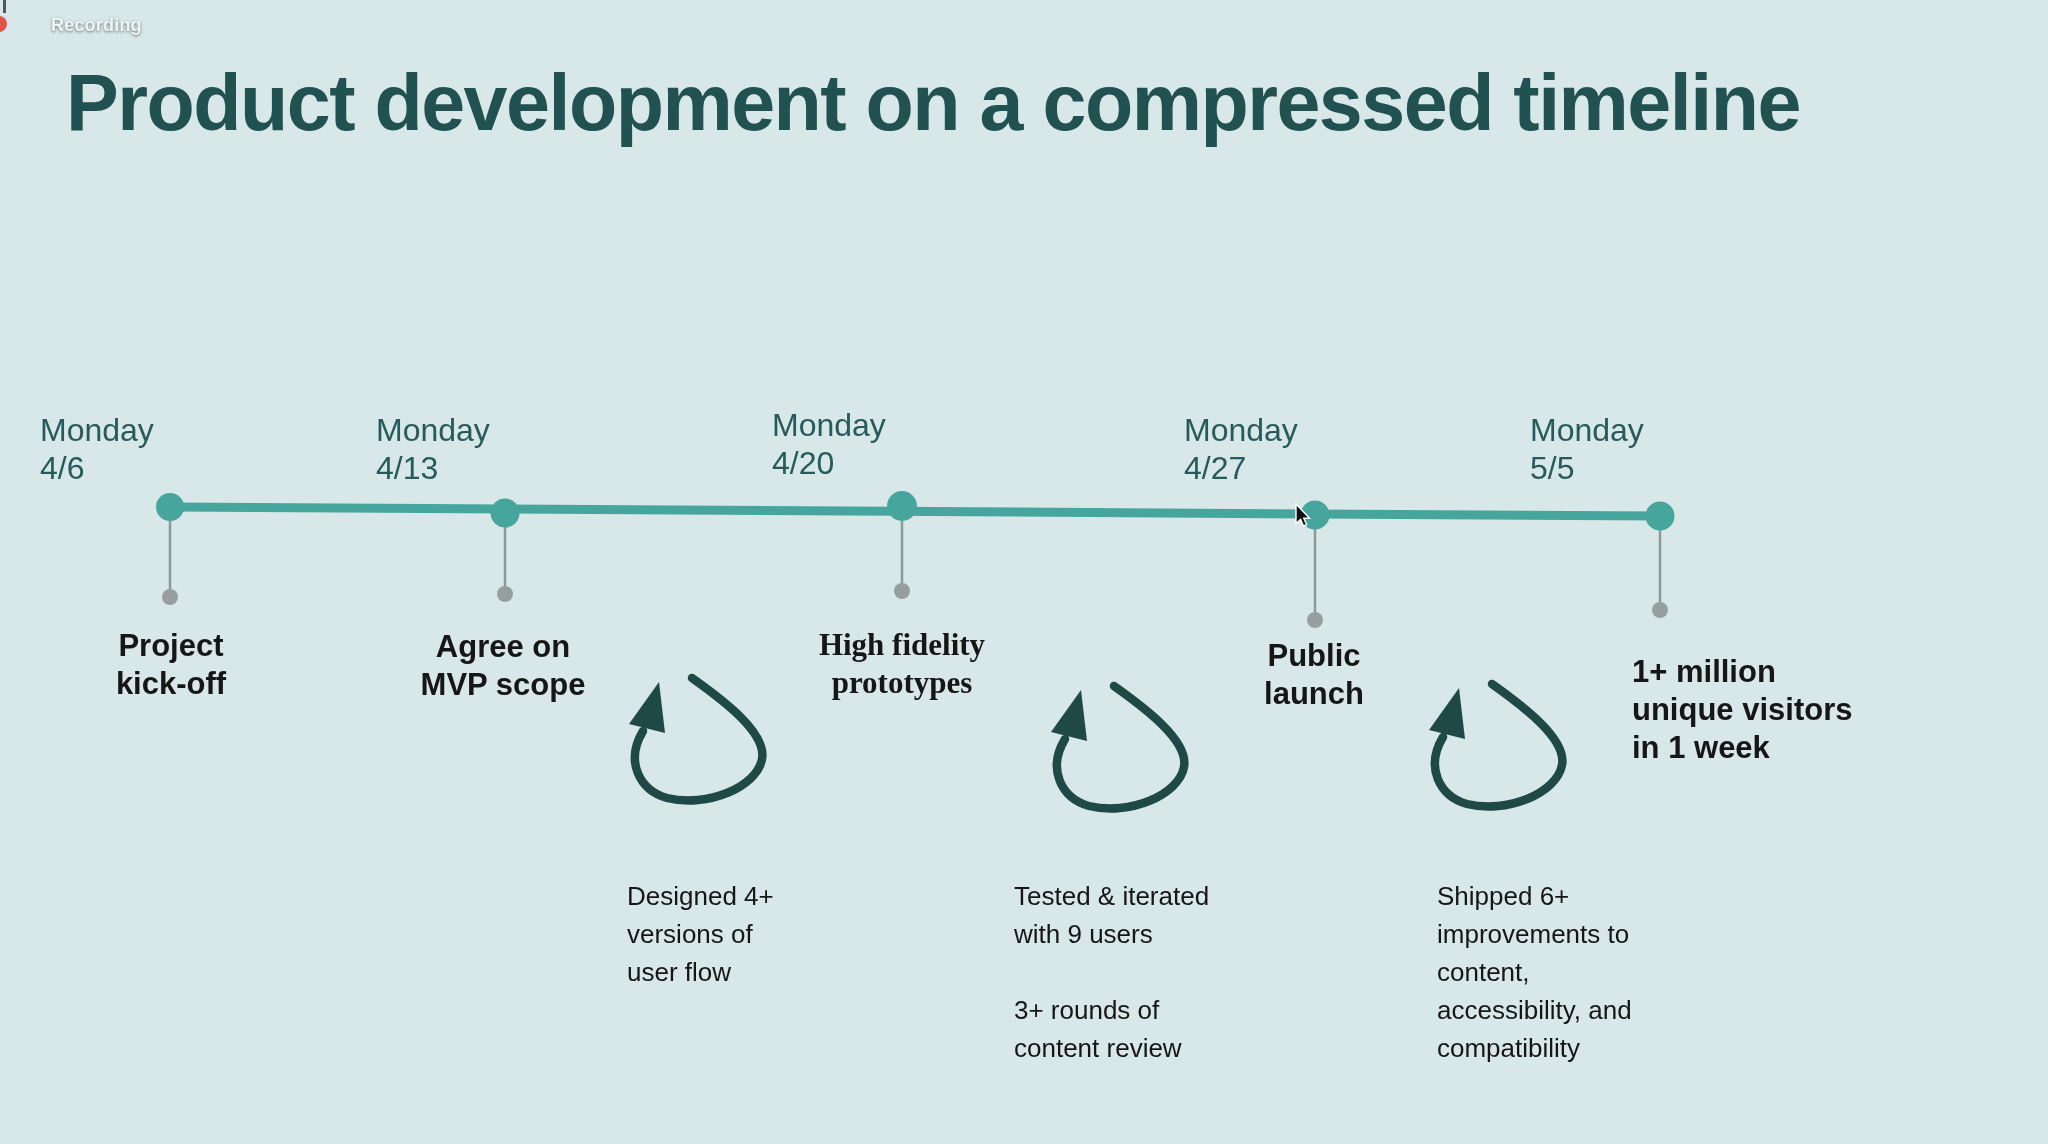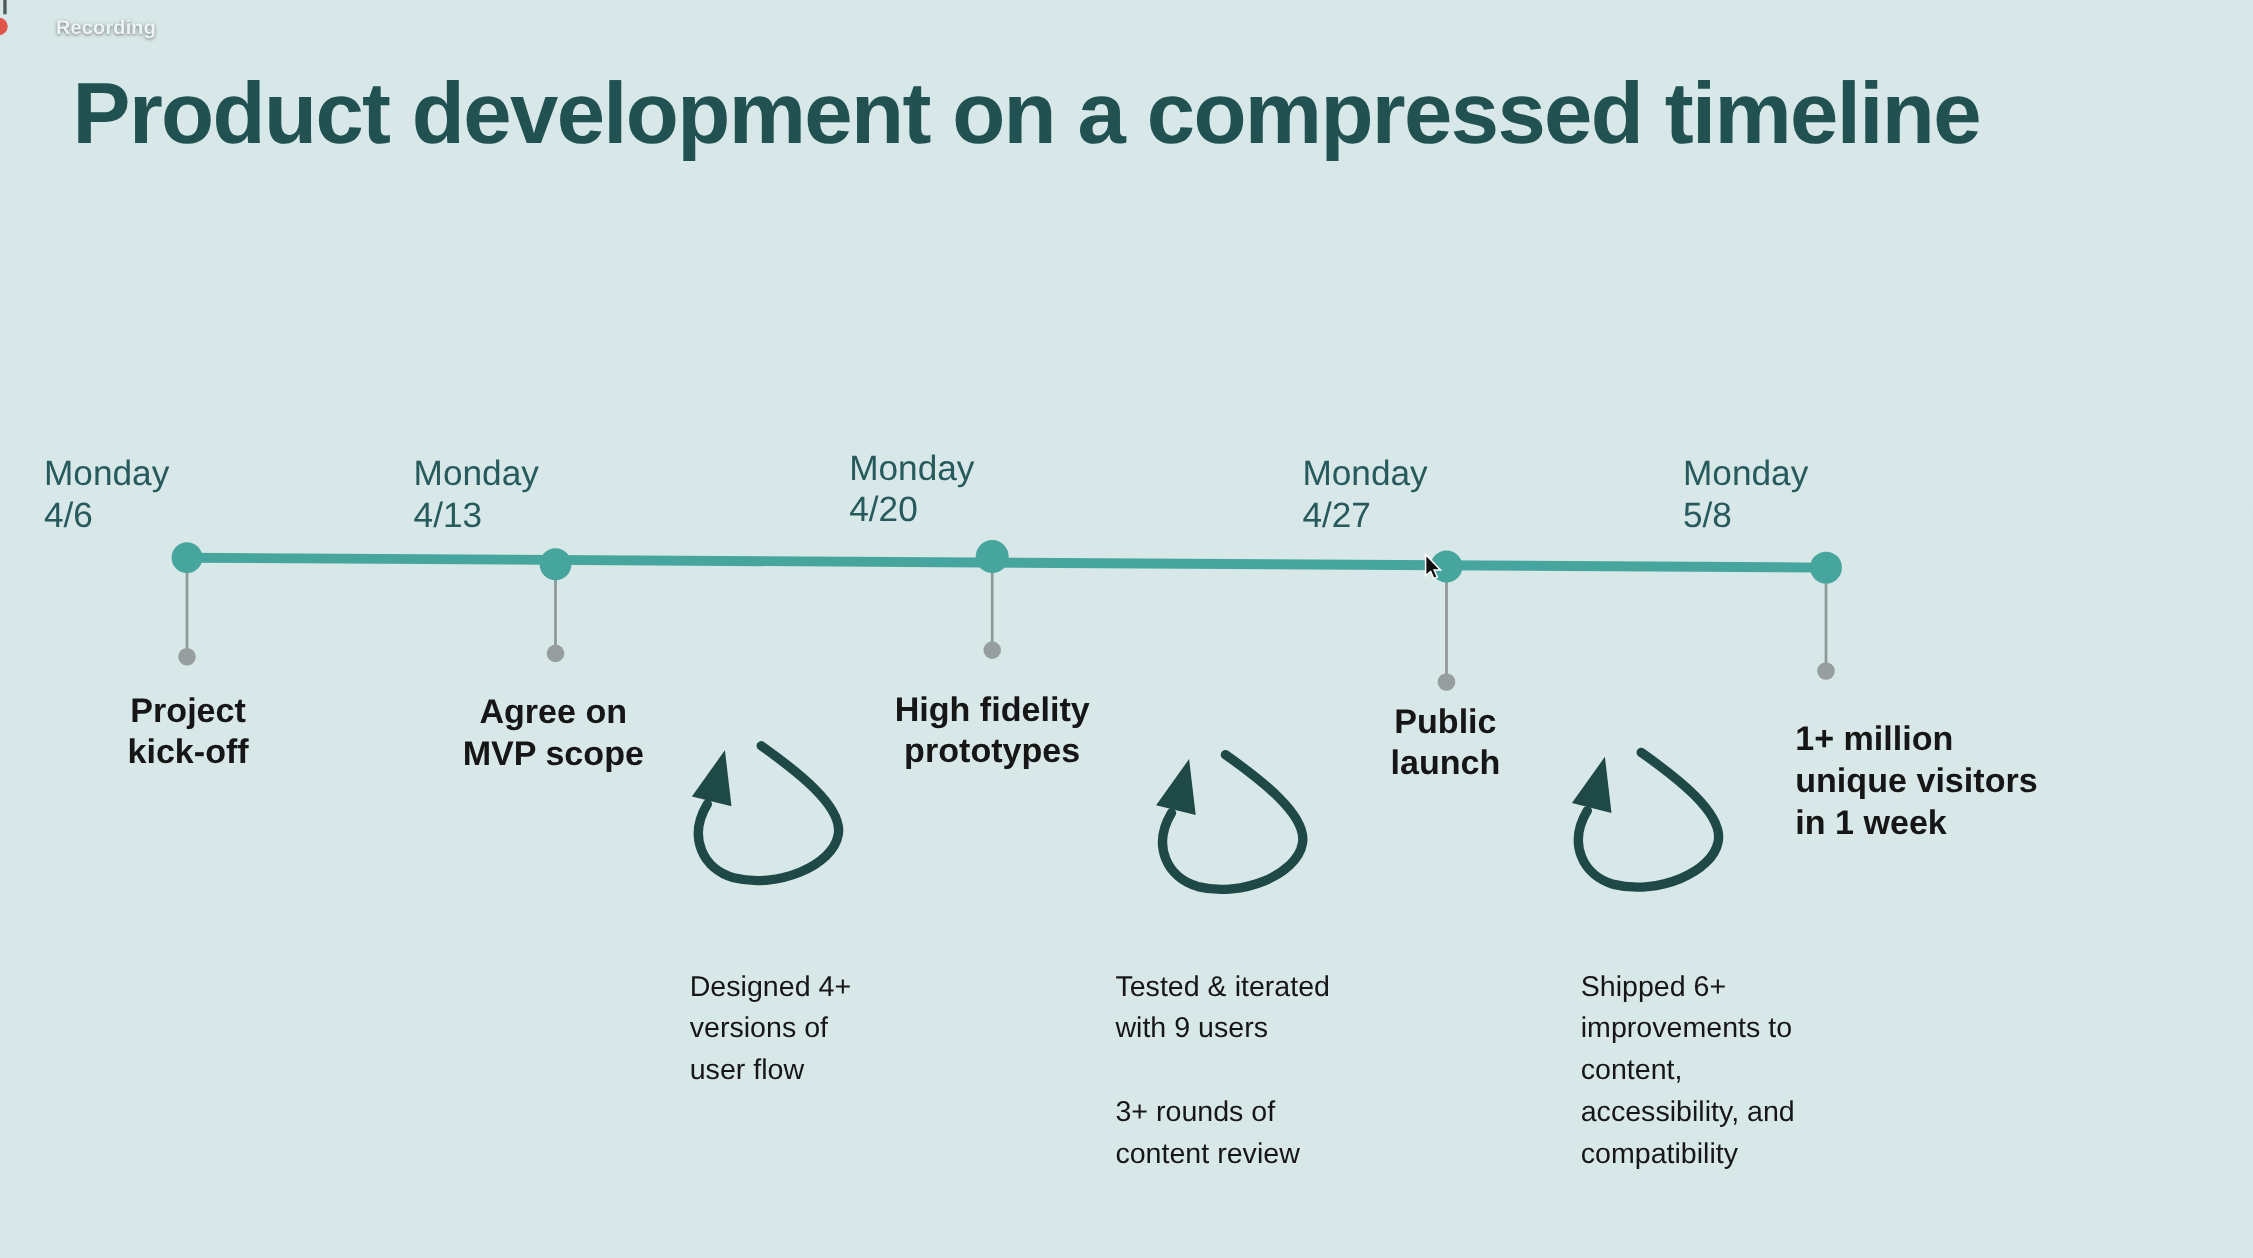--- a/index.html
+++ b/index.html
@@ -40,21 +40,21 @@
     position:absolute;width:260px;margin-left:-130px;
     font-size:32px;line-height:38px;color:var(--date);white-space:pre-line;
   }
   .d1{left:170px;top:411px;} .d2{left:506px;top:411px;} .d3{left:902px;top:406px;}
   .d4{left:1314px;top:411px;} .d5{left:1660px;top:411px;}
   
   .mlabel{
     position:absolute;width:300px;margin-left:-150px;text-align:center;
     font-size:31px;line-height:38px;font-weight:700;color:var(--text);white-space:pre-line;
   }
-  .l1{left:171px;top:627px;} .l2{left:503px;top:628px;} .l3{left:902px;top:626px;}
+  .l1{left:171px;top:627px;} .l2{left:503px;top:628px;} .l3{left:902px;top:626px;font-family:Liberation Serif, serif;}
   .l4{left:1314px;top:637px;}
   .l5{left:1632px;top:641px;width:320px;margin-left:0;text-align:left;margin-top:12px;}
   
   .idesc{
     position:absolute;font-size:26px;line-height:38px;color:var(--text);
     white-space:pre-line;
   }
   .t1{left:627px;top:877px;width:330px;}
   .t2{left:1014px;top:877px;width:340px;}
   .t3{left:1437px;top:877px;width:340px;}
@@ -106,21 +106,21 @@
 
     <g transform="translate(1296,504)">
       <polygon points="0,0 0,19.5 4.6,15.5 7.4,22 10.7,20.6 7.8,14.2 13.6,14.2" fill="#101010" stroke="#ffffff" stroke-width="1.4"></polygon>
     </g>
   </svg>
 
   <div class="date d1"><span>Monday</span><br><span>4/6</span></div>
   <div class="date d2"><span>Monday</span><br><span>4/13</span></div>
   <div class="date d3"><span>Monday</span><br><span>4/20</span></div>
   <div class="date d4"><span>Monday</span><br><span>4/27</span></div>
-  <div class="date d5"><span>Monday</span><br><span>5/8</span></div>
+  <div class="date d5"><span>Monday</span><br><span>5/5</span></div>
 
   <div class="mlabel l2">Agree on
 MVP scope</div>
   <div class="mlabel l1">Project
 kick-off</div>
   <div class="mlabel l3">High fidelity
 prototypes</div>
   <div class="mlabel l4">Public
 launch</div>
   <div class="mlabel l5">1+ million

